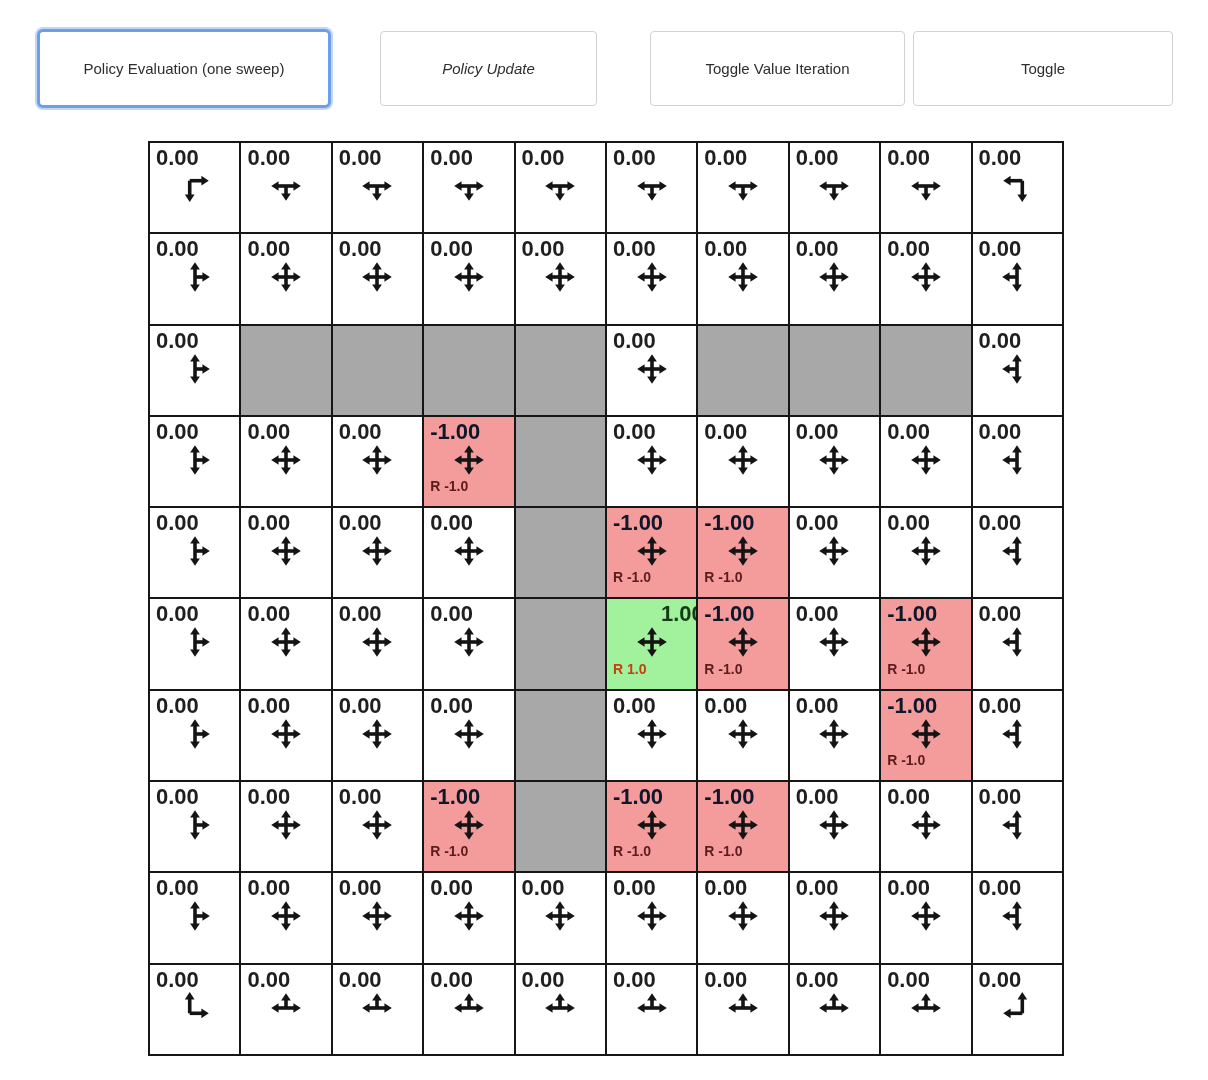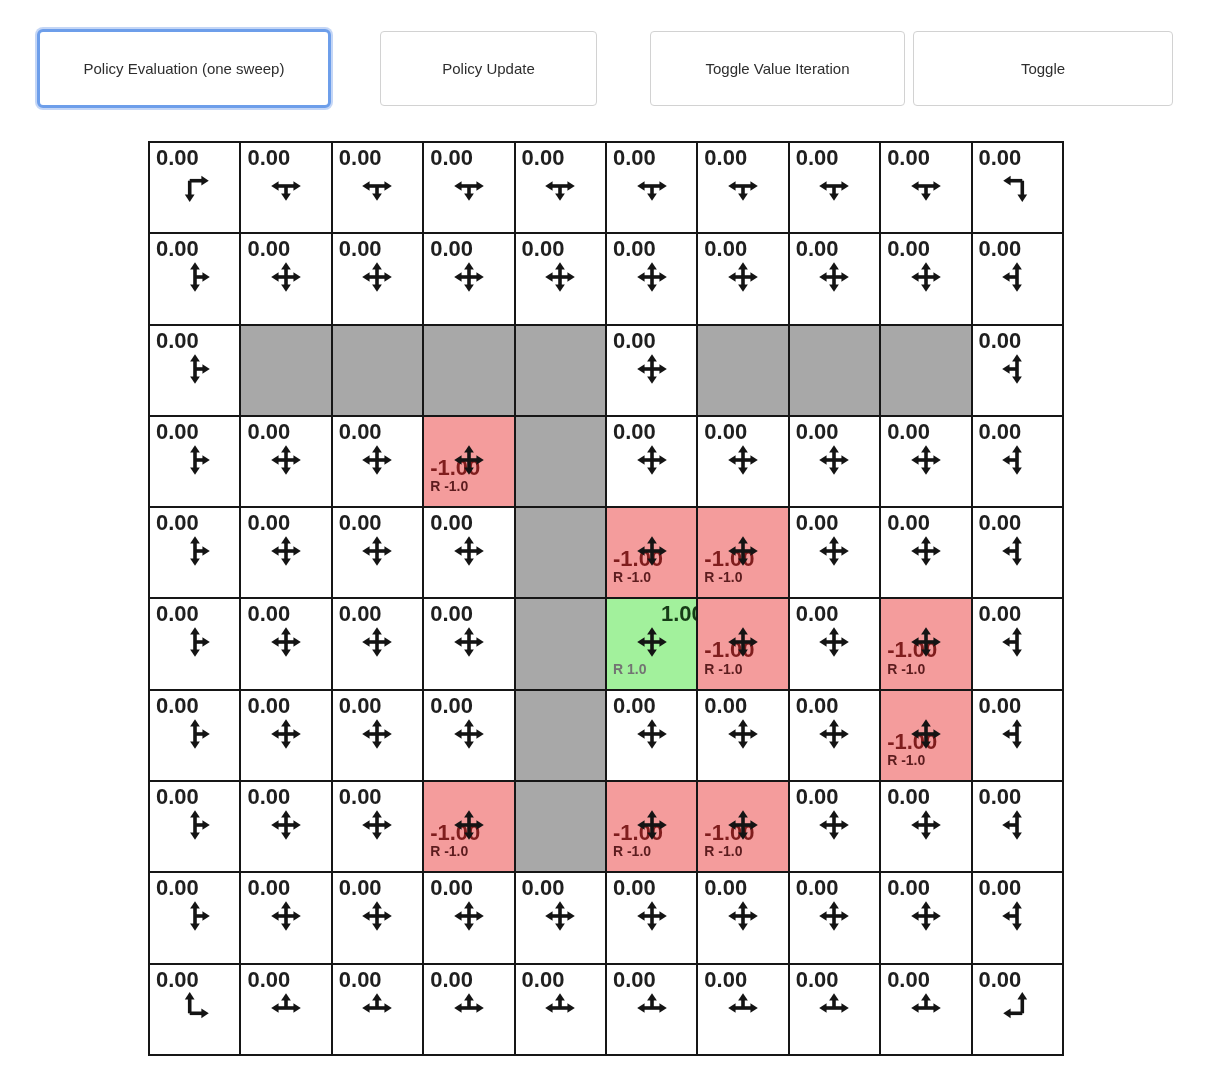--- a/index.html
+++ b/index.html
@@ -16,21 +16,21 @@
     display:flex;align-items:center;justify-content:center;cursor:pointer;
     box-sizing:border-box;
   }
   .btn.focused{
     border:3px solid #6d9eea;
     box-shadow:0 0 0 2px rgba(125,165,235,.45);
     border-radius:6px;
     top:29px;height:79px;
   }
   #btn-0{left:37px;width:294px;}
-  #btn-1{left:380px;width:217px;}
+  #btn-1{left:380px;width:217px;font-style:italic;}
   #btn-2{left:650px;width:255px;}
   #btn-3{left:913px;width:260px;}
   
   .grid{
     position:absolute;left:148px;top:141px;
     border-top:2px solid #161616;border-left:2px solid #161616;
     display:grid;grid-template-columns:repeat(10,91.4px);grid-template-rows:repeat(10,91.3px);
     background:#ffffff;
     font-weight:bold;
   }
@@ -39,30 +39,30 @@
     border-right:2px solid #161616;border-bottom:2px solid #161616;
     background:#ffffff;overflow:hidden;
   }
   .cell.wall{background:#a8a8a8;}
   .cell.penalty{background:#f49c9c;}
   .cell.goal{background:#a2f19c;}
   .cell .val{
     position:absolute;left:6px;top:2px;font-size:22px;line-height:1.2;color:#1f1f1f;
     letter-spacing:0px;
   }
-  .cell.penalty .val{color:#7f1d1d;margin-top:36px;}
+  .cell.penalty .val{color:#0f172a;}
   .cell.goal .val{color:#163c16;margin-left:48px;}
   .cell .arr{
     position:absolute;left:0;right:0;top:25px;text-align:center;line-height:0;
   }
   .cell .rlab{
     position:absolute;left:6px;bottom:12px;font-size:14px;color:#1f1f1f;
   }
   .cell.penalty .rlab{color:#5c1c1e;}
-  .cell.goal .rlab{color:#737373;}
+  .cell.goal .rlab{color:#c2410c;}
 </style>
 </head>
 <body>
 
 <div class="toolbar">
   <button id="btn-0" class="btn focused">Policy Evaluation (one sweep)</button>
   <button id="btn-1" class="btn">Policy Update</button>
   <button id="btn-2" class="btn">Toggle Value Iteration</button>
   <button id="btn-3" class="btn">Toggle</button>
 </div>

